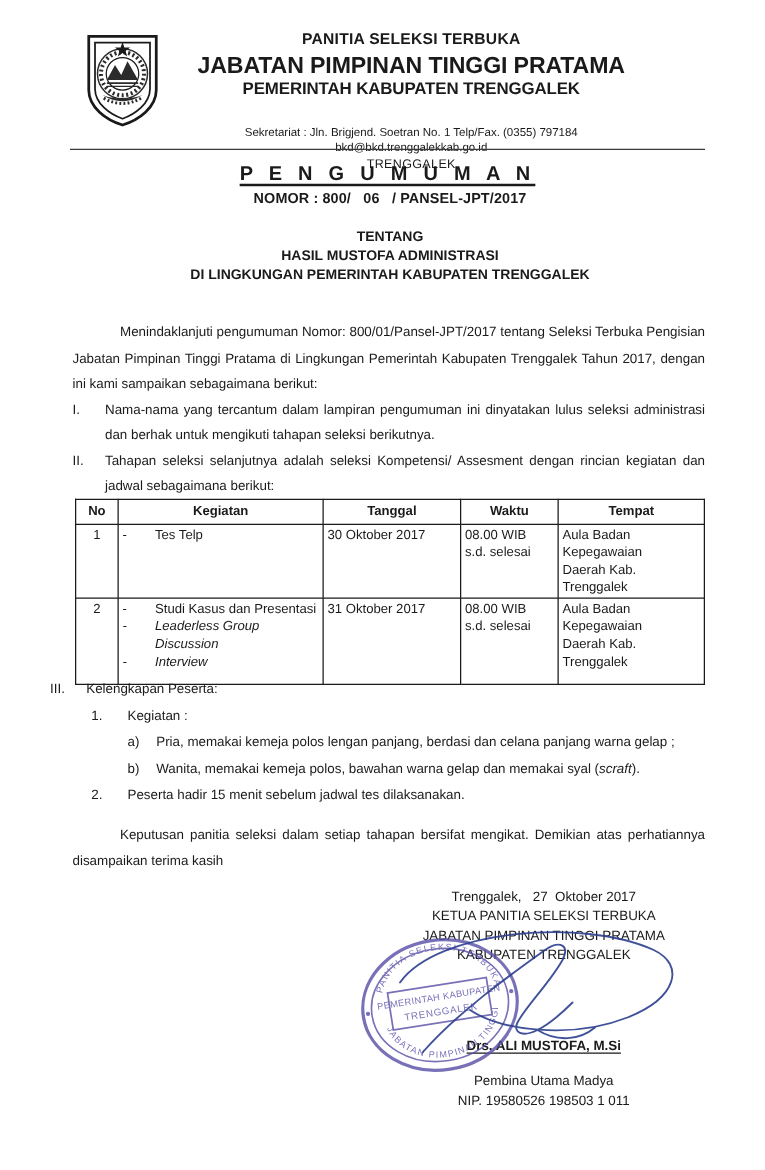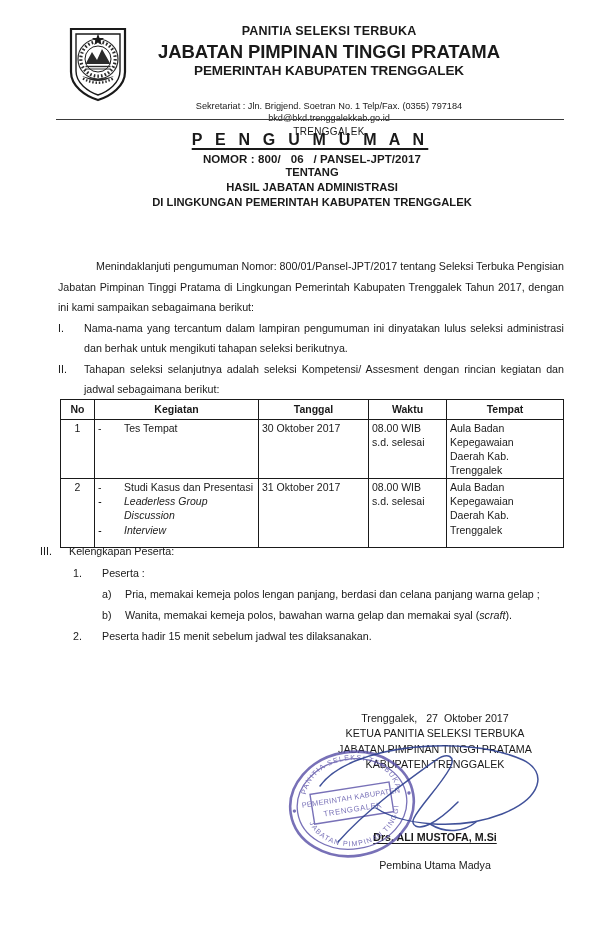--- a/index.html
+++ b/index.html
@@ -108,20 +108,21 @@
   .t-nomor {
     font-size: 11.5px;
     font-weight: bold;
     margin-top: 4px;
     letter-spacing: 0.1px;
     white-space: pre;
   }
   .t-tentang {
     font-size: 11.2px;
     font-weight: bold;
+    margin-top: 18px;
     line-height: 1.33;
   }
   .t-sub {
     font-size: 11.2px;
     font-weight: bold;
     line-height: 1.33;
   }
 
   
   .body-area {
@@ -300,21 +301,21 @@
       <div class="hd5">bkd@bkd.trenggalekkab.go.id</div>
       <div class="hd6">TRENGGALEK</div>
     </div>
   </div>
   <div class="rule"></div>
 
   <div class="title-block">
     <div><span class="t-pengumuman">P E N G U M U M A N</span></div>
     <div class="t-nomor">NOMOR : 800/   06   / PANSEL-JPT/2017</div>
     <div class="t-tentang">TENTANG</div>
-    <div class="t-sub">HASIL JABATAN ADMINISTRASI</div>
+    <div class="t-sub">HASIL MUSTOFA ADMINISTRASI</div>
     <div class="t-sub">DI LINGKUNGAN PEMERINTAH KABUPATEN TRENGGALEK</div>
   </div>
 
   <div class="body-area">
     <p class="para">Menindaklanjuti pengumuman Nomor: 800/01/Pansel-JPT/2017 tentang  Seleksi Terbuka Pengisian Jabatan Pimpinan Tinggi Pratama di Lingkungan Pemerintah Kabupaten Trenggalek Tahun 2017, dengan ini kami sampaikan sebagaimana berikut:</p>
     <ol class="roman">
       <li>
         <span class="marker">I.</span>
         <span>Nama-nama yang tercantum dalam lampiran pengumuman ini dinyatakan lulus seleksi administrasi dan berhak untuk mengikuti tahapan seleksi berikutnya.</span>
       </li>
@@ -343,21 +344,21 @@
           <th>Tempat</th>
         </tr>
       </thead>
       <tbody>
         <tr>
           <td class="cell-no">1</td>
           <td>
             <ul class="keg-list">
               <li>
                 <span class="dash">-</span>
-                <span>Tes Tempat</span>
+                <span>Tes Telp</span>
               </li>
             </ul>
           </td>
           <td>30 Oktober 2017</td>
           <td>
             <div>08.00 WIB</div>
             <div>s.d. selesai</div>
           </td>
           <td>
             <div>Aula Badan Kepegawaian</div>
@@ -396,44 +397,46 @@
     </table>
   </div>
 
   <div class="lower">
     <div class="lv1">
       <span class="marker">III.</span>
       <span>Kelengkapan Peserta:</span>
     </div>
     <div class="lv2">
       <span class="marker">1.</span>
-      <span>Peserta :</span>
+      <span>Kegiatan :</span>
     </div>
     <div class="lv3">
       <span class="marker">a)</span>
       <span>Pria, memakai kemeja polos lengan panjang, berdasi dan celana panjang warna gelap ;</span>
     </div>
     <div class="lv3">
       <span class="marker">b)</span>
       <span>Wanita, memakai kemeja polos, bawahan warna gelap dan memakai syal (</span><i>scraft</i><span>).</span>
     </div>
     <div class="lv2">
       <span class="marker">2.</span>
       <span>Peserta hadir 15 menit sebelum jadwal tes dilaksanakan.</span>
     </div>
   </div>
 
+  <div class="closing">Keputusan panitia seleksi dalam setiap tahapan bersifat mengikat. Demikian atas perhatiannya disampaikan terima kasih</div>
 
   <div class="sign">
     <div class="place">Trenggalek,   27  Oktober 2017</div>
     <div class="ttl">KETUA PANITIA SELEKSI TERBUKA</div>
     <div class="ttl">JABATAN PIMPINAN TINGGI PRATAMA</div>
     <div class="ttl">KABUPATEN TRENGGALEK</div>
     <div class="name">Drs. ALI MUSTOFA, M.Si</div>
     <div class="rank">Pembina Utama Madya</div>
+    <div class="nip">NIP. 19580526 198503 1 011</div>
   </div>
 
   <div class="stamp-layer">
     <svg width="300" height="150" viewBox="0 0 300 150">
       <g transform="translate(72,66) rotate(-9)" opacity="0.82">
         <ellipse cx="0" cy="0" rx="62" ry="52" fill="none" stroke="#5b52a8" stroke-width="2.6"></ellipse>
         <ellipse cx="0" cy="0" rx="55" ry="45" fill="none" stroke="#5b52a8" stroke-width="1.3"></ellipse>
         <rect x="-40" y="-16" width="80" height="30" fill="none" stroke="#5b52a8" stroke-width="1.4"></rect>
         <text x="0" y="-4" text-anchor="middle" font-family="'Liberation Sans',sans-serif" font-size="7.4" fill="#5b52a8" letter-spacing="0.3">PEMERINTAH KABUPATEN</text>
         <text x="0" y="8" text-anchor="middle" font-family="'Liberation Sans',sans-serif" font-size="7.8" fill="#5b52a8" letter-spacing="0.6">TRENGGALEK</text>

